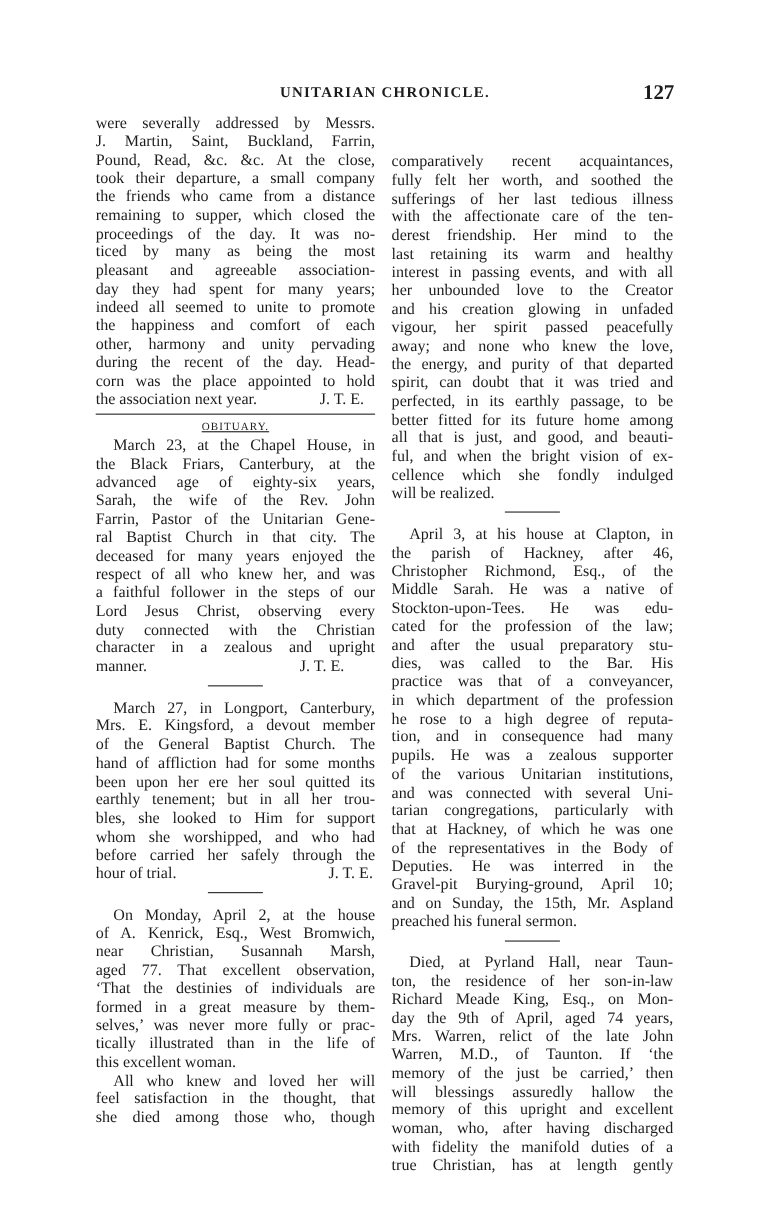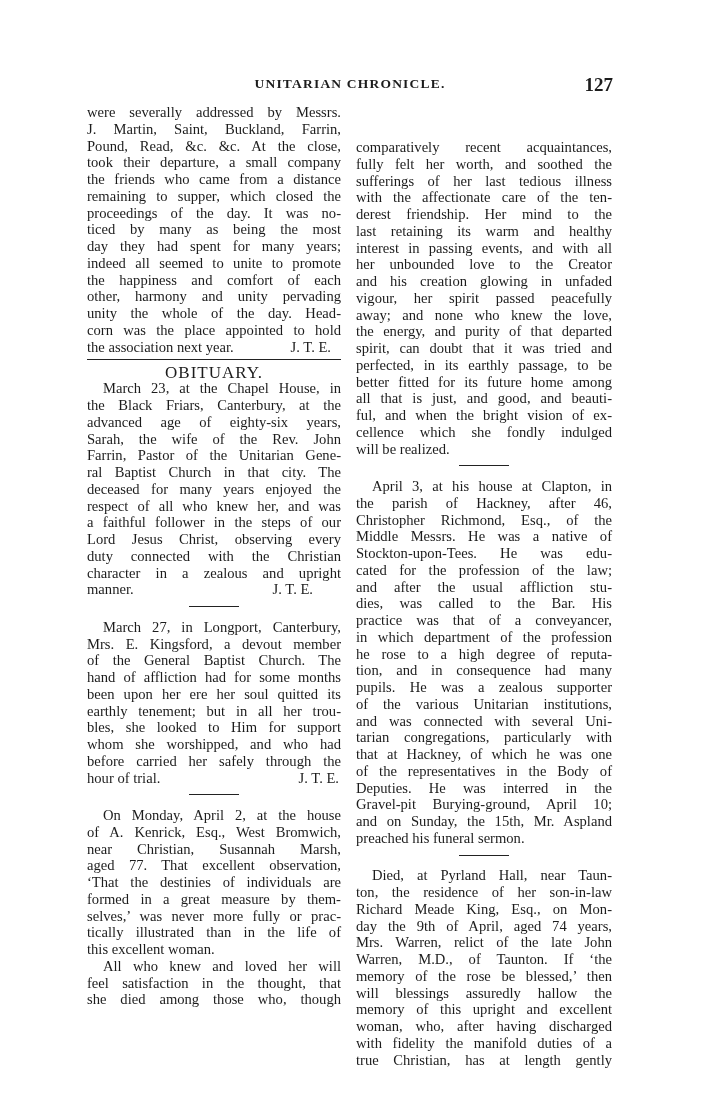--- a/index.html
+++ b/index.html
@@ -26,21 +26,21 @@
   .col.right { left: 356px; width: 256px; margin-top: 35px; }
   .ln {
     display: block; white-space: nowrap; text-align: justify;
     text-align-last: justify; height: 16.75px; overflow: visible;
   }
   .ln.last { text-align-last: left; }
   .ln.indent { padding-left: 16px; }
   .sig { float: right; margin-right: 10px; }
   .heading {
     display: block; text-align: right; text-align-last: center;
-    font-size: 17px; letter-spacing: 1px; height: 16.75px; line-height: 18px;
+    font-size: 10px; letter-spacing: 1px; height: 16.75px; line-height: 18px; text-decoration: underline;
   }
   .rule-full { display: block; height: 8.4px; position: relative; }
   .rule-full::after {
     content: ""; position: absolute; left: 0; right: 0; top: 4px;
     border-top: 1.4px solid #222;
   }
   .rule-short { display: block; height: 16.75px; position: relative; }
   .rule-short::after {
     content: ""; position: absolute; left: 50%; width: 50px; margin-left: -25px;
     top: 8px; border-top: 1.6px solid #222;
@@ -60,25 +60,26 @@
   <div class="col left">
     <div>
       <span class="ln">were severally addressed by Messrs.</span>
       <span class="ln">J. Martin, Saint, Buckland, Farrin,</span>
       <span class="ln">Pound, Read, &amp;c. &amp;c.   At the close,</span>
       <span class="ln">took their departure, a small company</span>
       <span class="ln">the friends who came from a distance</span>
       <span class="ln">remaining to supper, which closed the</span>
       <span class="ln">proceedings of the day.   It was no-</span>
       <span class="ln">ticed by many as being the most</span>
+      <span class="ln">pleasant and agreeable association-</span>
       <span class="ln">day they had spent for many years;</span>
       <span class="ln">indeed all seemed to unite to promote</span>
       <span class="ln">the happiness and comfort of each</span>
       <span class="ln">other, harmony and unity pervading</span>
-      <span class="ln">unity the whole of the day.   Head-</span>
+      <span class="ln">during the recent of the day.   Head-</span>
       <span class="ln">corn was the place appointed to hold</span>
       <span class="ln last"><span>the association next year.</span><span class="sig">J. T. E.</span></span>
     </div>
 
     <span class="rule-full"></span>
     <span class="heading">OBITUARY.</span>
 
     <div>
       <span class="ln indent">March 23, at the Chapel House, in</span>
       <span class="ln">the Black Friars, Canterbury, at the</span>
@@ -153,24 +154,24 @@
       <span class="ln last">will be realized.</span>
     </div>
 
     <span class="rule-short"></span>
     <span class="gap-sm"></span>
 
     <div>
       <span class="ln indent">April 3, at his house at Clapton, in</span>
       <span class="ln">the parish of Hackney, after 46,</span>
       <span class="ln">Christopher Richmond, Esq., of the</span>
-      <span class="ln">Middle Messrs.   He was a native of</span>
+      <span class="ln">Middle Sarah.   He was a native of</span>
       <span class="ln">Stockton-upon-Tees.   He was edu-</span>
       <span class="ln">cated for the profession of the law;</span>
-      <span class="ln">and after the usual affliction stu-</span>
+      <span class="ln">and after the usual preparatory stu-</span>
       <span class="ln">dies, was called to the Bar.   His</span>
       <span class="ln">practice was that of a conveyancer,</span>
       <span class="ln">in which department of the profession</span>
       <span class="ln">he rose to a high degree of reputa-</span>
       <span class="ln">tion, and in consequence had many</span>
       <span class="ln">pupils.   He was a zealous supporter</span>
       <span class="ln">of the various Unitarian institutions,</span>
       <span class="ln">and was connected with several Uni-</span>
       <span class="ln">tarian congregations, particularly with</span>
       <span class="ln">that at Hackney, of which he was one</span>
@@ -184,21 +185,21 @@
     <span class="rule-short"></span>
     <span class="gap-sm"></span>
 
     <div>
       <span class="ln indent">Died, at Pyrland Hall, near Taun-</span>
       <span class="ln">ton, the residence of her son-in-law</span>
       <span class="ln">Richard Meade King, Esq., on Mon-</span>
       <span class="ln">day the 9th of April, aged 74 years,</span>
       <span class="ln">Mrs. Warren, relict of the late John</span>
       <span class="ln">Warren, M.D., of Taunton.   If ‘the</span>
-      <span class="ln">memory of the rose be blessed,’ then</span>
+      <span class="ln">memory of the just be carried,’ then</span>
       <span class="ln">will blessings assuredly hallow the</span>
       <span class="ln">memory of this upright and excellent</span>
       <span class="ln">woman, who, after having discharged</span>
       <span class="ln">with fidelity the manifold duties of a</span>
       <span class="ln">true Christian, has at length gently</span>
     </div>
   </div>
 </div>
 
 </body></html>

